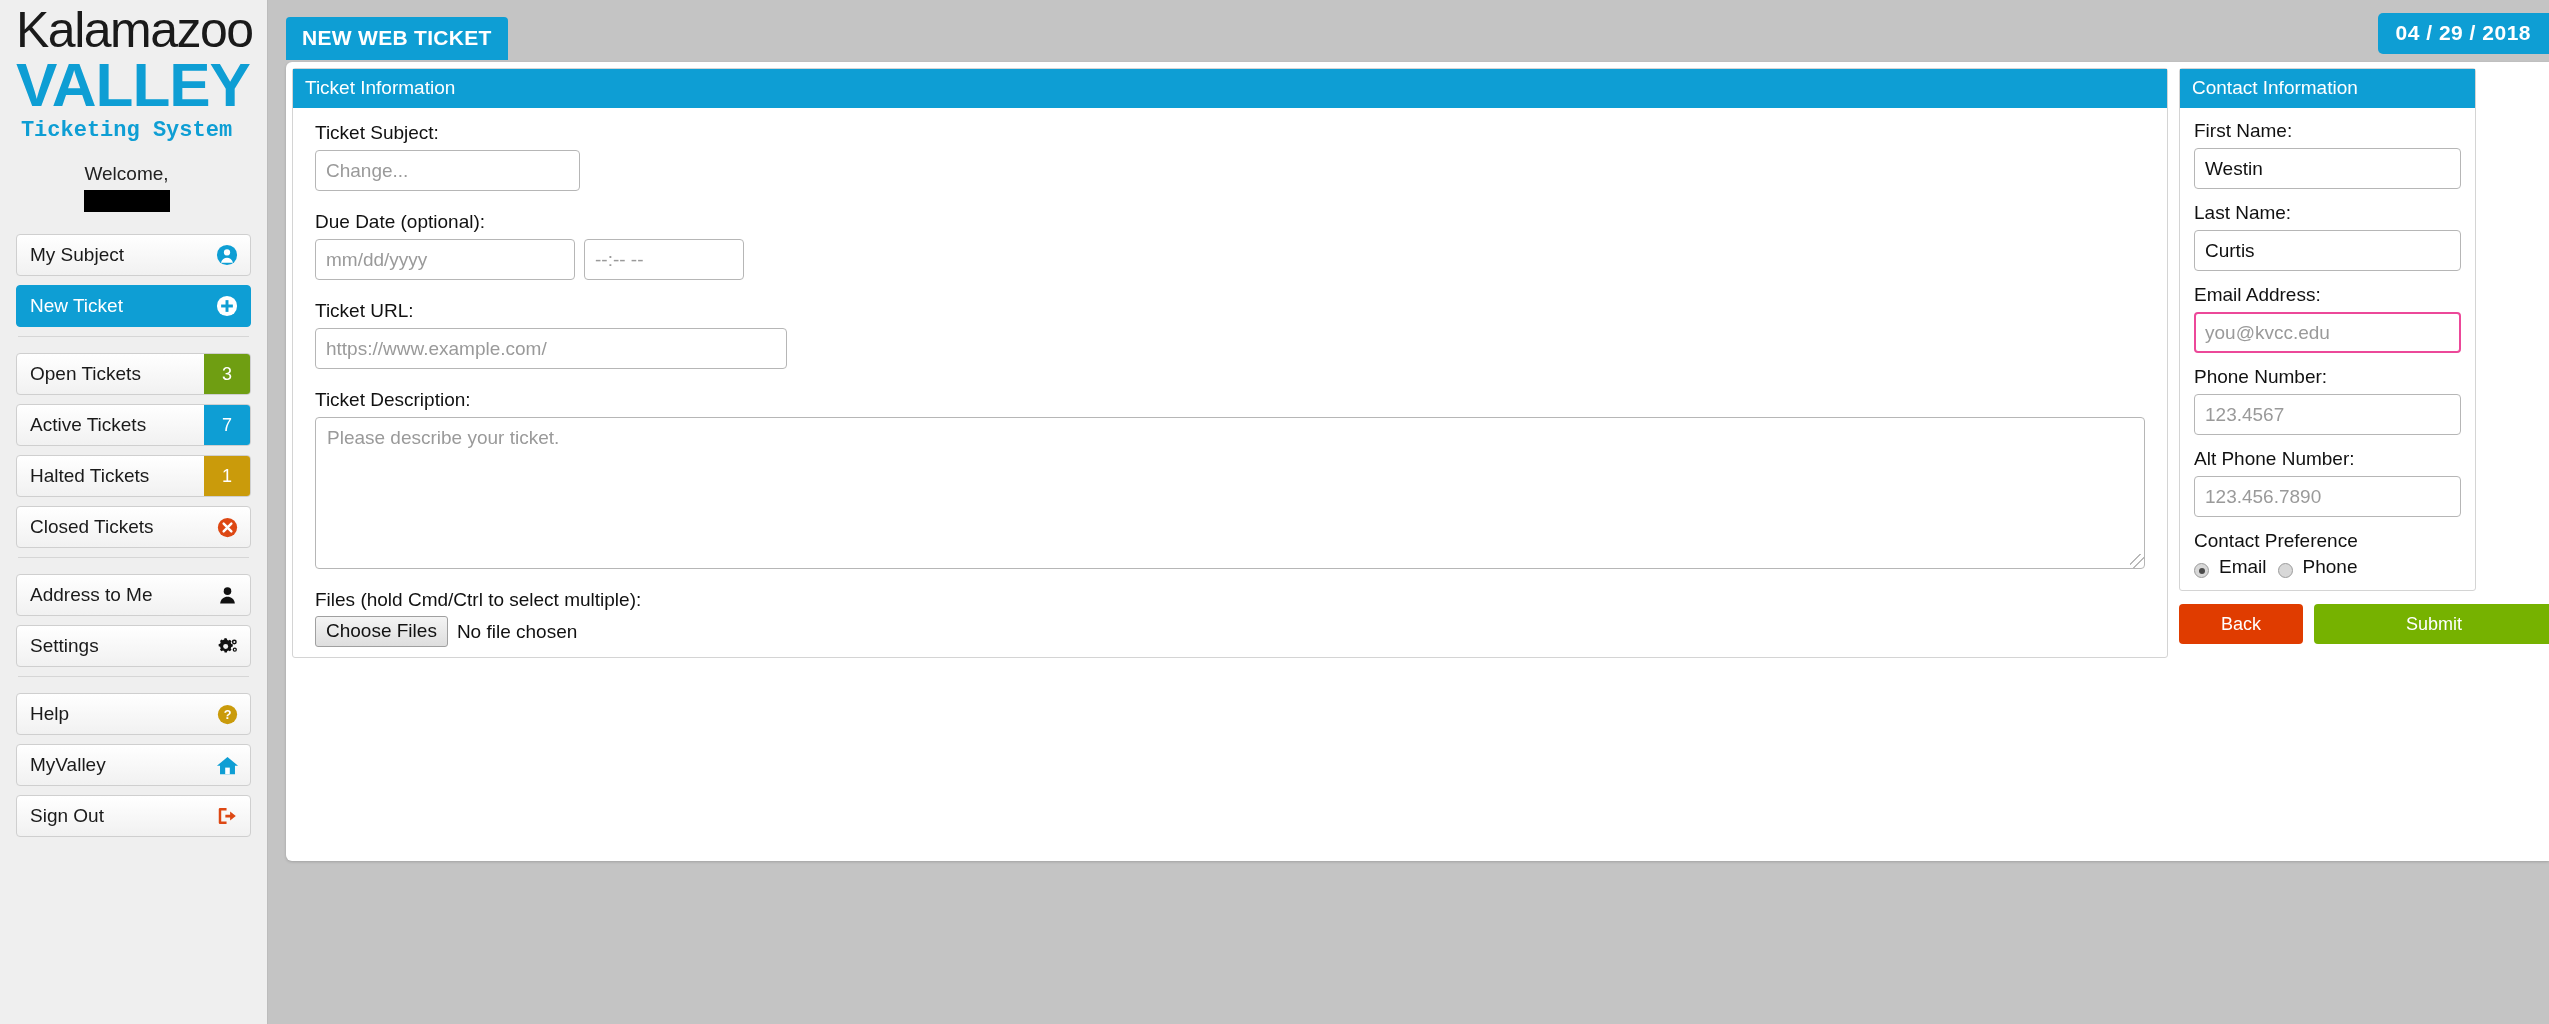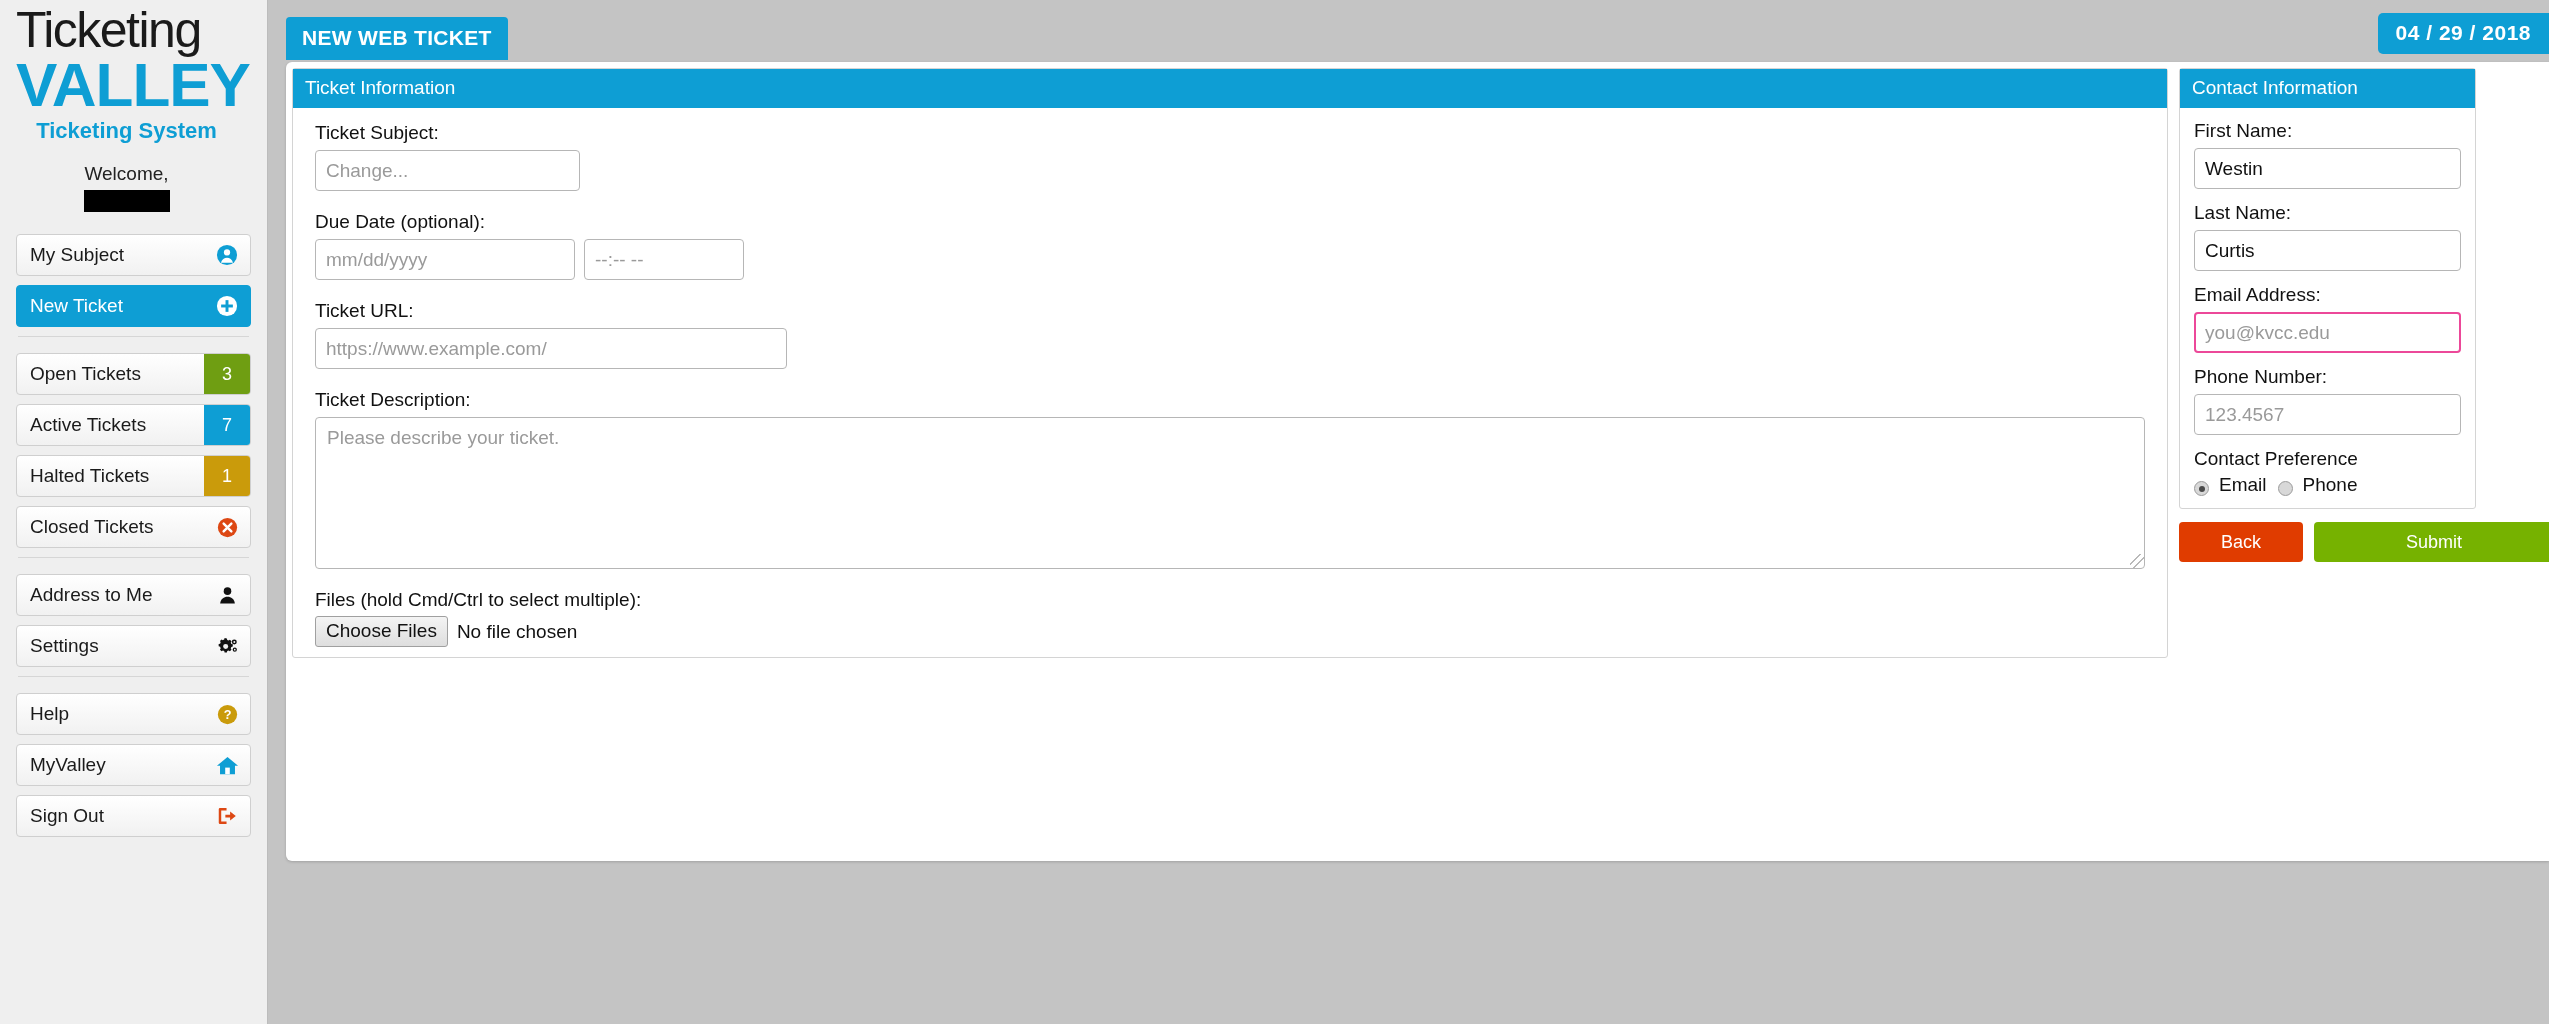--- a/index.html
+++ b/index.html
@@ -47,20 +47,21 @@
     letter-spacing: -1px;
     white-space: nowrap;
   }
   .logo-sub {
     font-size: 22px;
     line-height: 34px;
     color: #0e9ed4;
     font-weight: 700;
     text-align: center;
     padding-right: 14px;
+    font-family: Liberation Mono, monospace;
   }
 
   #welcome-block {
     text-align: center;
     padding-right: 14px;
     margin-top: 14px;
   }
   .welcome-text {
     font-size: 19px;
     color: #222;
@@ -330,21 +331,21 @@
     flex-direction: column;
     flex: 0 0 381px;
   }
 </style>
 </head>
 <body>
 
 <div id="sidebar">
 
   <div id="logo-block">
-    <div class="logo-kalamazoo">Ticketing</div>
+    <div class="logo-kalamazoo">Kalamazoo</div>
     <div class="logo-valley">VALLEY</div>
     <div class="logo-sub">Ticketing System</div>
   </div>
 
   <div id="welcome-block">
     <span class="welcome-text">Welcome,</span>
     <span class="welcome-redacted"></span>
   </div>
 
   <div id="nav">
@@ -517,20 +518,24 @@
           <div class="c-field">
             <label class="field-label">Email Address:</label>
             <input class="txt txt-contact focused" type="text" placeholder="you@kvcc.edu" style="">
           </div>
 
           <div class="c-field">
             <label class="field-label">Phone Number:</label>
             <input class="txt txt-contact" type="text" placeholder="123.4567" style="">
           </div>
 
+          <div class="c-field">
+            <label class="field-label">Alt Phone Number:</label>
+            <input class="txt txt-contact" type="text" placeholder="123.456.7890" style="">
+          </div>
 
           <div>
             <span class="pref-label">Contact Preference</span>
             <div class="pref-row">
               <span class="pref-opt">
                 <span class="radio checked"></span>
                 <span class="pref-opt-label">Email</span>
               </span>
               <span class="pref-opt">
                 <span class="radio"></span>

